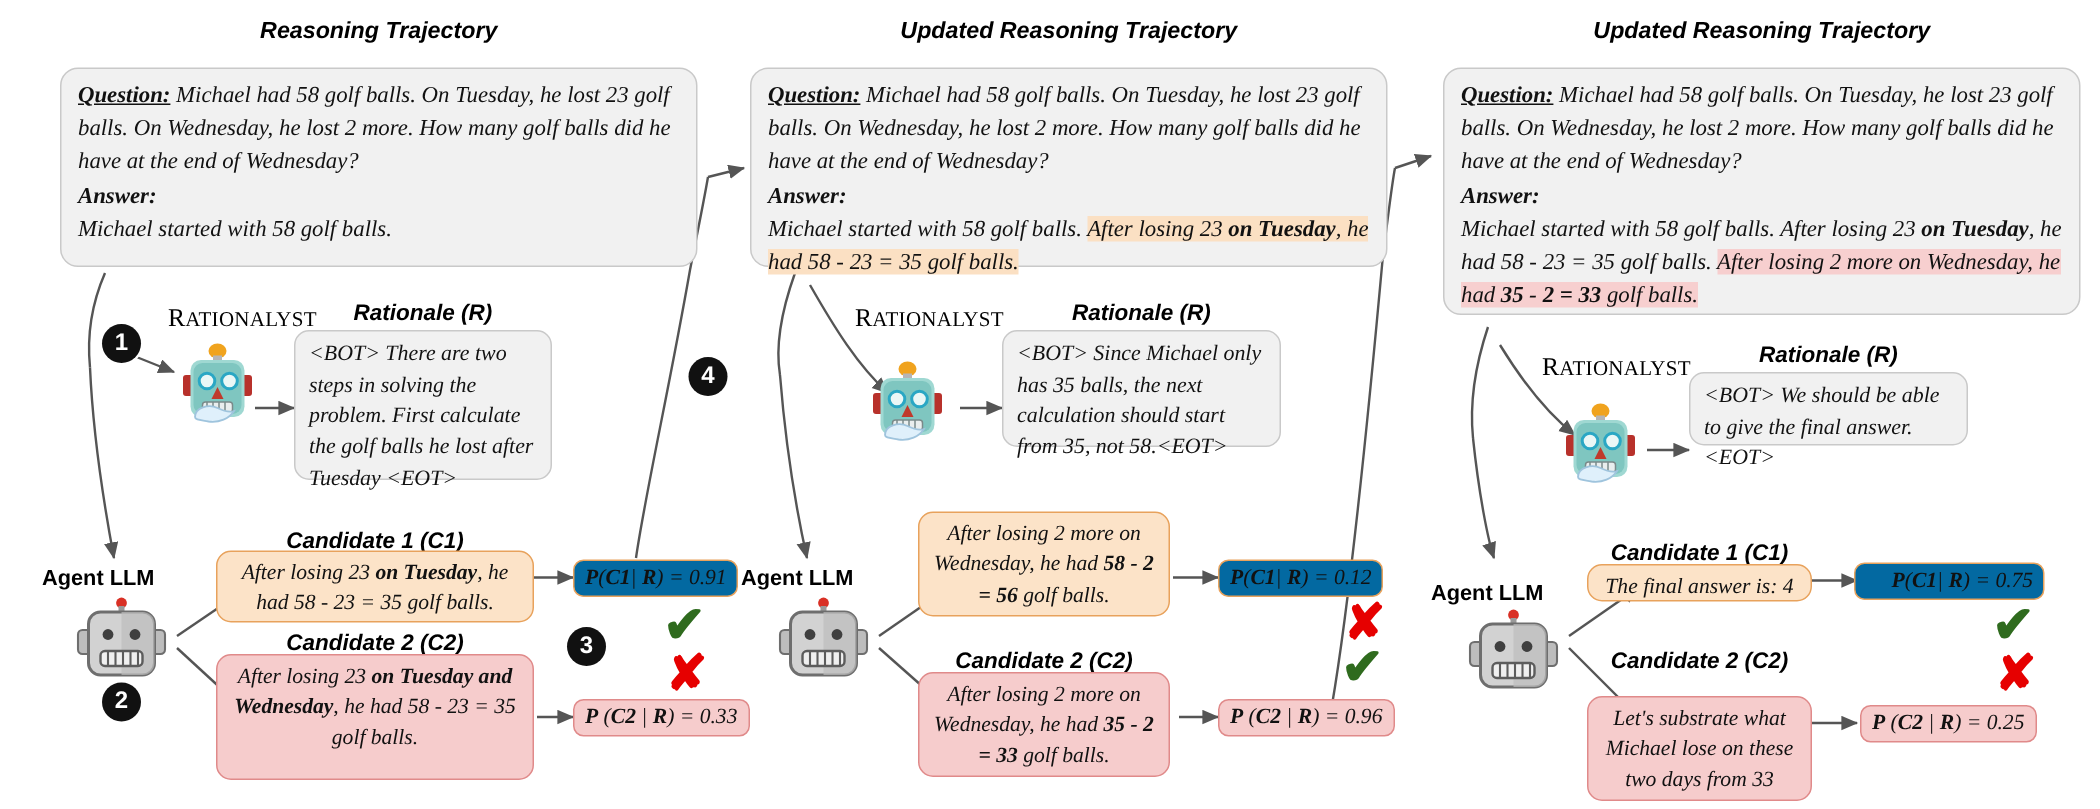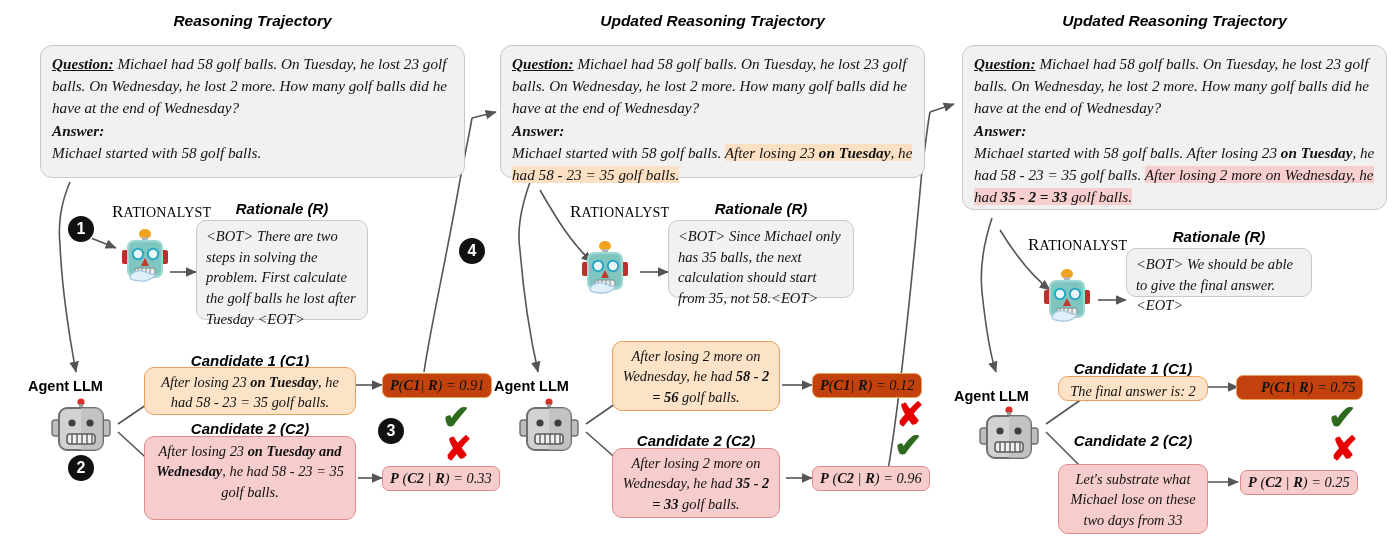--- a/index.html
+++ b/index.html
@@ -100,21 +100,21 @@
     box-sizing: border-box;
     border-radius: 7px;
     padding: 2px 7px;
     font-family: "Liberation Serif", serif;
     font-style: italic;
     font-size: 14.4px;
     color: #111;
     white-space: nowrap;
     line-height: 1.35;
   }
-  .pbox.c1 { background: #c2410c; border: 1px solid #e8a25c; }
+  .pbox.c1 { background: #0369a1; border: 1px solid #e8a25c; }
   .pbox.c2 { background: #f6cccc; border: 1px solid #e08a8a; }
   .pbox b { font-weight: bold; font-style: italic; }
 
   .agent-label {
     position: absolute;
     font-family: "Liberation Sans", sans-serif;
     font-weight: bold;
     font-size: 14.5px;
     color: #000;
     white-space: nowrap;
@@ -361,21 +361,21 @@
     <rect x="53" y="24" width="9" height="16" rx="3" fill="#bdbdbd" stroke="#6e6e6e" stroke-width="1.4"></rect>
     <rect x="11" y="12" width="44" height="42" rx="8" fill="#d2d2d2" stroke="#6e6e6e" stroke-width="2"></rect>
     <path d="M33,12 h14 a8,8 0 0,1 8,8 v26 a8,8 0 0,1 -8,8 h-14 z" fill="#bcbcbc" opacity="0.7"></path>
     <circle cx="24" cy="27" r="3.6" fill="#3f3f3f"></circle>
     <circle cx="42" cy="27" r="3.6" fill="#3f3f3f"></circle>
     <rect x="19" y="38" width="28" height="10" rx="3" fill="#efefef" stroke="#5c5c5c" stroke-width="1.6"></rect>
     <path d="M24,38 v10 M29,38 v10 M34,38 v10 M39,38 v10 M44,38 v10" stroke="#5c5c5c" stroke-width="1.4"></path>
   </svg>
 
   <div class="sec-title" style="left:1058px; top:360px; width:150px;">Candidate 1 (C1)</div>
-  <div class="cbox c1" style="left:1058px; top:376px; width:150px; height:25px;">The final answer is: 2</div>
+  <div class="cbox c1" style="left:1058px; top:376px; width:150px; height:25px;">The final answer is: 4</div>
 
   <div class="sec-title" style="left:1058px; top:432px; width:150px;">Candidate 2 (C2)</div>
   <div class="cbox c2" style="left:1058px; top:464px; width:150px; height:70px;">Let's substrate what Michael lose on these two days from 33</div>
 
   <div class="pbox c1" style="left:1236px; top:375px;padding-left:24px;"><b>P</b>(<b>C1</b>| <b>R</b>) = 0.75</div>
   <div class="pbox c2" style="left:1240px; top:470px;"><b>P</b> (<b>C2</b> | <b>R</b>) = 0.25</div>
 
   <div class="mark-ok" style="left:1328px; top:400px;">✔</div>
   <div class="mark-no" style="left:1330px; top:432px;">✘</div>
 

